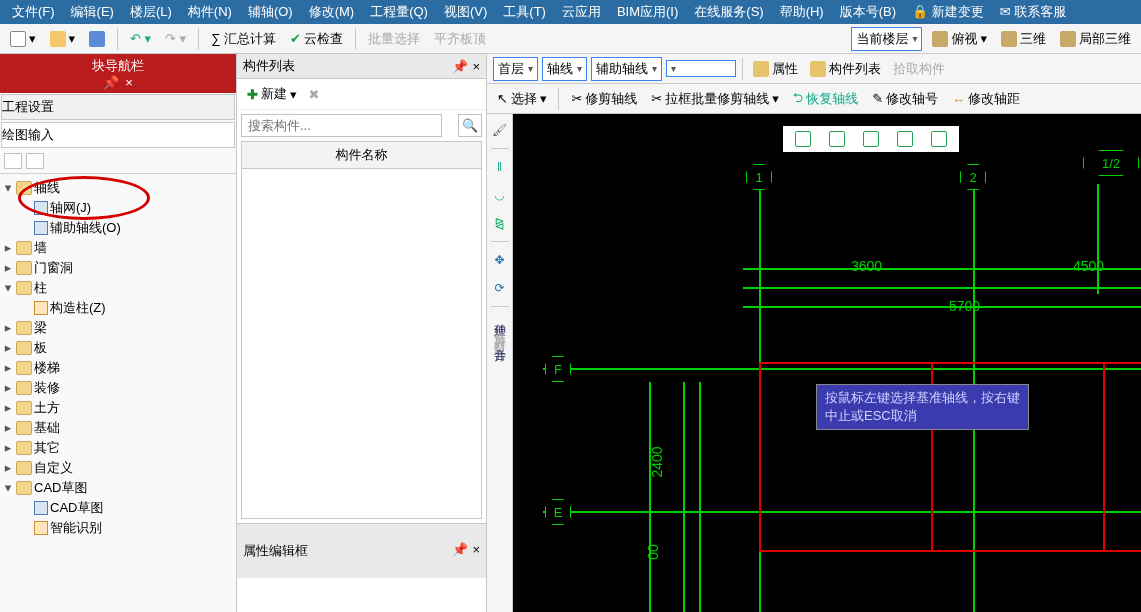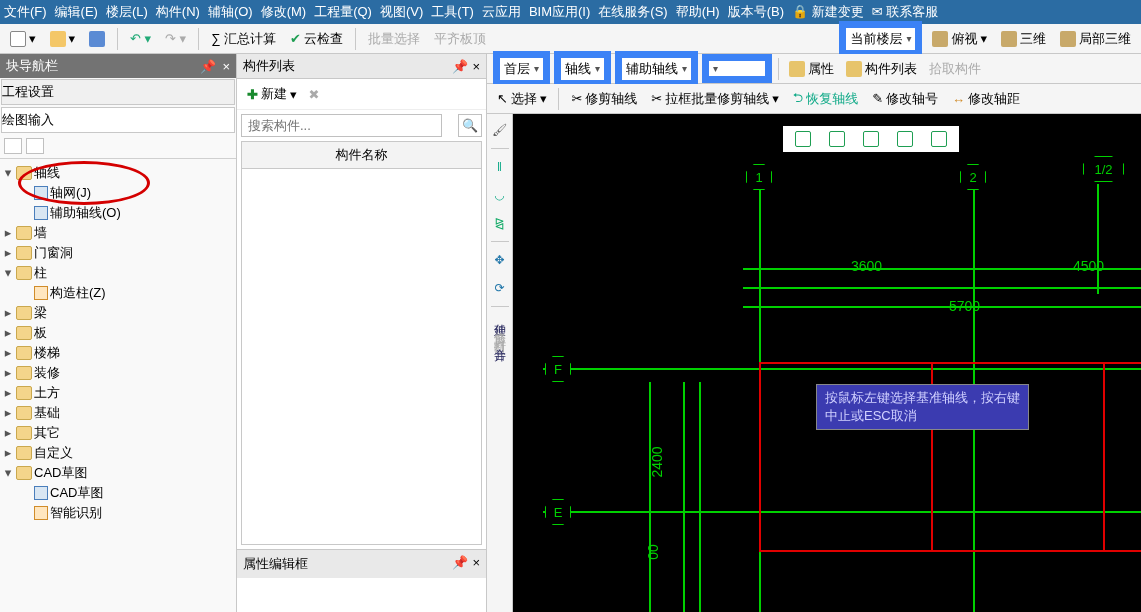--- a/index.html
+++ b/index.html
@@ -1,34 +1,34 @@
 <!DOCTYPE html>
 <html><head>
 <meta charset="utf-8">
 <style>
 * { box-sizing: border-box; margin: 0; padding: 0; font-family: "Microsoft YaHei", sans-serif; font-size: 13px; }
 body { width: 1141px; height: 612px; overflow: hidden; background: #e8e8e8; }
 
 
 .menubar { background: #2b6ca3; color: #fff; height: 24px; display: flex; align-items: center; padding: 0 4px; gap: 8px; white-space: nowrap; overflow: hidden; }
-.menubar span { cursor: default; }
+.menubar span { cursor: default; margin-left: 8px; }
 
 
 .toolbar { background: #f5f5f5; border-bottom: 1px solid #c8c8c8; display: flex; align-items: center; height: 30px; padding: 0 6px; gap: 6px; }
 .tbtn { display: inline-flex; align-items: center; gap: 3px; padding: 2px 4px; cursor: pointer; border-radius: 2px; }
 .tbtn.dis { color: #aaa; }
 .sep { width: 1px; height: 22px; background: #c8c8c8; margin: 0 2px; }
 .ico { width: 16px; height: 16px; display: inline-block; background: #6fa8dc; border-radius: 2px; }
 
 
 .main { display: flex; height: calc(612px - 24px - 30px); }
 
 
 .nav { width: 237px; display: flex; flex-direction: column; border-right: 1px solid #c8c8c8; background: #f9f9f9; }
-.nav-title { background: #737373; color: #fff; padding: 3px 6px; display: flex; align-items: center; justify-content: space-between; font-size: 13px; }
+.nav-title { background: #b91c1c; color: #fff; padding: 3px 6px; display: flex; align-items: center; font-size: 13px; flex-direction: column; }
 .nav-title .pins { display: flex; gap: 6px; }
 .nav-tab { border: 1px solid #c8c8c8; text-align: left; padding: 3px 0; background: #f0f0f0; margin: 1px; }
 .nav-tab.active { background: #fff; }
 
 .nav-mini { display: flex; gap: 4px; padding: 4px; border-bottom: 1px solid #d0d0d0; }
 .mini-btn { width: 18px; height: 16px; border: 1px solid #c0c0c0; background: #fff; }
 
 .tree { padding: 4px 2px; overflow: auto; flex: 1; line-height: 20px; }
 .tree .node { display: flex; align-items: center; gap: 2px; }
 .tree .tw { width: 12px; text-align: center; color: #555; }
@@ -45,26 +45,26 @@
 
 .mid { width: 250px; display: flex; flex-direction: column; border-right: 1px solid #c8c8c8; background: #fff; }
 .mid-title { background: #e9e9e9; padding: 3px 6px; display: flex; align-items: center; justify-content: space-between; border-bottom: 1px solid #c8c8c8; }
 .mid-row { display: flex; align-items: center; gap: 4px; padding: 4px 6px; border-bottom: 1px solid #eee; }
 .mid-row .addbtn { color: #198a2e; font-weight: bold; }
 .mid-search { display: flex; padding: 4px; gap: 16px; }
 .mid-search input { flex: 1; border: 1px solid #c0c0c0; padding: 3px 6px; color: #888; }
 .mid-search .go { width: 24px; border: 1px solid #c0c0c0; display: flex; align-items: center; justify-content: center; color: #336; }
 .mid-header { text-align: center; padding: 4px; border: 1px solid #c8c8c8; background: #f3f3f3; margin: 0 4px; }
 .mid-body { flex: 1; border: 1px solid #c8c8c8; margin: 0 4px 4px; border-top: none; }
-.mid-prop-title { background: #e9e9e9; padding: 5px 6px; display: flex; justify-content: space-between; border-top: 1px solid #c8c8c8; }
+.mid-prop-title { background: #e9e9e9; padding: 18px 6px; display: flex; justify-content: space-between; border-top: 1px solid #c8c8c8; }
 
 
 .draw { flex: 1; display: flex; flex-direction: column; }
 .draw-toolbar { background: #f5f5f5; border-bottom: 1px solid #c8c8c8; display: flex; align-items: center; height: 30px; padding: 0 6px; gap: 4px; }
-.sel { border: 7px solid #3b82f6; background: #fff; padding: 2px 4px; display: inline-flex; align-items: center; gap: 4px; }
+.sel { border: 1px solid #3b82f6; background: #fff; padding: 2px 4px; display: inline-flex; align-items: center; gap: 4px; }
 .sel::after { content: "▾"; color: #555; font-size: 10px; }
 
 .draw-toolbar2 { background: #f5f5f5; border-bottom: 1px solid #c8c8c8; display: flex; align-items: center; height: 30px; padding: 0 6px; gap: 6px; white-space: nowrap; }
 
 .canvas-wrap { flex: 1; display: flex; }
 .canvas-vbar { width: 26px; background: #f5f5f5; border-right: 1px solid #c8c8c8; display: flex; flex-direction: column; align-items: center; padding-top: 6px; gap: 8px; color: #555; }
 .vbtn { width: 20px; height: 20px; display: flex; align-items: center; justify-content: center; font-size: 12px; cursor: pointer; }
 .vlbl { writing-mode: vertical-rl; font-size: 12px; color: #336; }
 .vlbl.dis { color: #aaa; }
 .vsep { width: 18px; height: 1px; background: #c8c8c8; }
@@ -343,21 +343,21 @@
         <div class="gh" style="left:230px; top:173px; width:400px"></div>
 
         <div class="rh" style="left:246px; top:248px; width:384px"></div>
         <div class="rh" style="left:246px; top:436px; width:384px"></div>
         <div class="rv" style="left:246px; top:248px; height:190px"></div>
         <div class="rv" style="left:418px; top:248px; height:190px"></div>
         <div class="rv" style="left:590px; top:248px; height:190px"></div>
 
         <div class="bubble oct" style="left:233px; top:50px">1</div>
         <div class="bubble oct" style="left:447px; top:50px">2</div>
-        <div class="bubble oct" style="left:570px; top:42px; width:41px">1/2</div>
+        <div class="bubble oct" style="left:570px; top:36px; width:56px">1/2</div>
         <div class="bubble oct" style="left:32px; top:242px">F</div>
         <div class="bubble oct" style="left:32px; top:385px">E</div>
 
         <div class="dim" style="left:338px; top:144px">3600</div>
         <div class="dim" style="left:560px; top:144px">4500</div>
         <div class="dim" style="left:436px; top:184px">5700</div>
         <div class="dim" style="left:128px; top:340px; transform: rotate(-90deg)">2400</div>
         <div class="dim" style="left:132px; top:430px; transform: rotate(-90deg)">00</div>
 
         <div class="tooltip">

